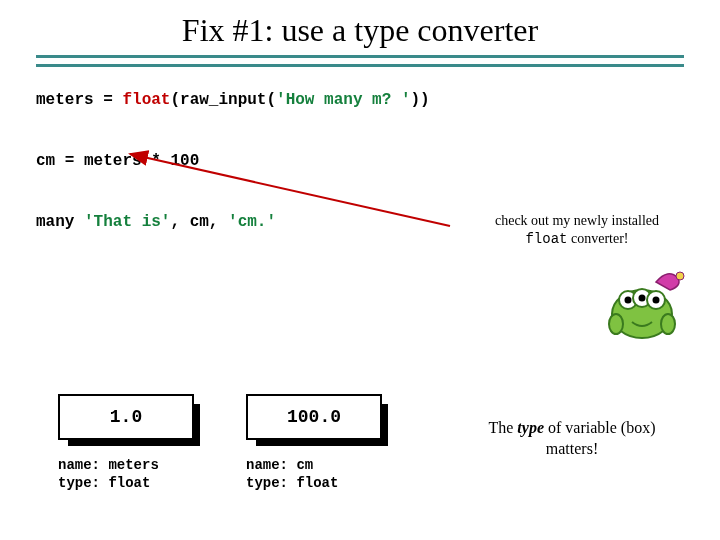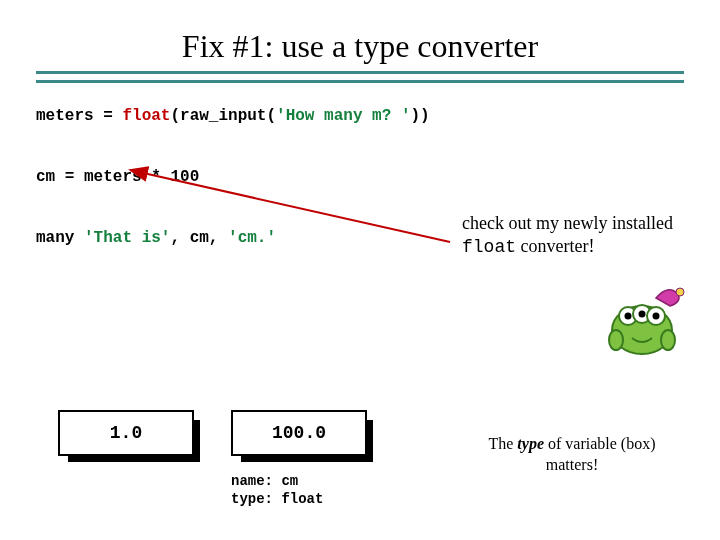--- a/index.html
+++ b/index.html
@@ -13,21 +13,21 @@
     overflow: hidden;
   }
   .slide {
     width: 720px;
     height: 540px;
     position: relative;
   }
   .title {
     font-size: 32px;
     text-align: center;
-    margin: 28px 0 6px 0;
+    margin: 12px 0 6px 0;
     font-weight: normal;
   }
   .underline-bar {
     height: 6px;
     margin: 0 36px 0 36px;
     border-top: 3px solid #3a8a8a;
     border-bottom: 3px solid #3a8a8a;
     background: #fff;
   }
   .code-block {
@@ -36,23 +36,24 @@
     font-size: 16px;
     margin: 18px 0 0 36px;
     line-height: 1.9;
     white-space: pre;
   }
   .kw-float { color: #c00000; }
   .str { color: #15803d; }
   .annotation {
     position: absolute;
     right: 28px;
-    top: 184px;
+    top: 200px;
     width: 230px;
-    font-size: 18px;
+    text-align: center;
+    font-size: 14px;
     line-height: 1.25;
   }
   .annotation .mono { font-family: "Courier New", monospace; }
   .mascot {
     position: absolute;
     right: 34px;
     top: 252px;
   }
   .mascot svg { display: block; }
   .footer-note {
@@ -63,21 +64,21 @@
     text-align: center;
     font-size: 16px;
     line-height: 1.3;
   }
   .footer-note em { font-style: italic; font-weight: bold; }
   .boxes {
     position: absolute;
     left: 58px;
     bottom: 60px;
     display: flex;
-    gap: 33px;
+    gap: 48px;
   }
   .box3d {
     position: relative;
     width: 140px;
   }
   .box-top {
     width: 132px;
     height: 42px;
     background: #fff;
     border: 2px solid #000;
@@ -156,20 +157,22 @@
       <circle cx="82" cy="12" r="4" fill="#f2d24a" stroke="#8a1f6e"></circle>
       <ellipse cx="18" cy="60" rx="7" ry="10" fill="#7fc241" stroke="#3a7a1e" stroke-width="2"></ellipse>
       <ellipse cx="70" cy="60" rx="7" ry="10" fill="#7fc241" stroke="#3a7a1e" stroke-width="2"></ellipse>
     </svg>
   </div>
 
   <div class="boxes">
     <div class="box3d">
       <div class="box-shadow"></div>
       <div class="box-top">1.0</div>
+      <div class="box-label"><span>name: meters</span>
+<span>type: float</span></div>
     </div>
     <div class="box3d">
       <div class="box-shadow"></div>
       <div class="box-top">100.0</div>
       <div class="box-label"><span>name: cm</span>
 <span>type: float</span></div>
     </div>
   </div>
 
   <div class="footer-note">

